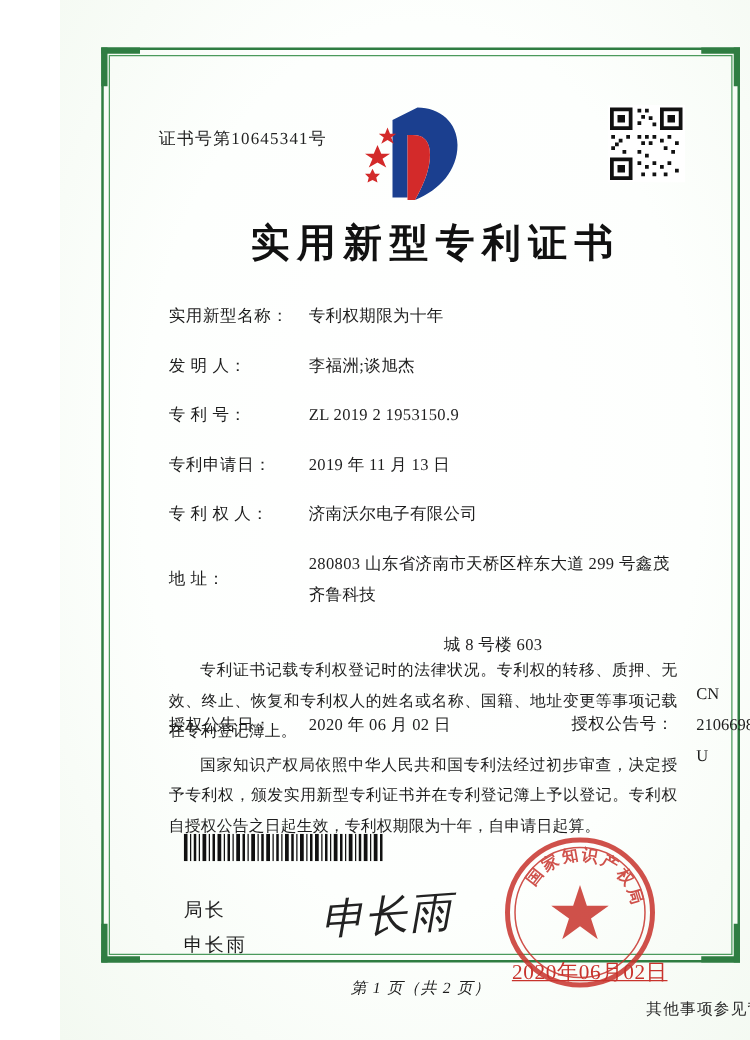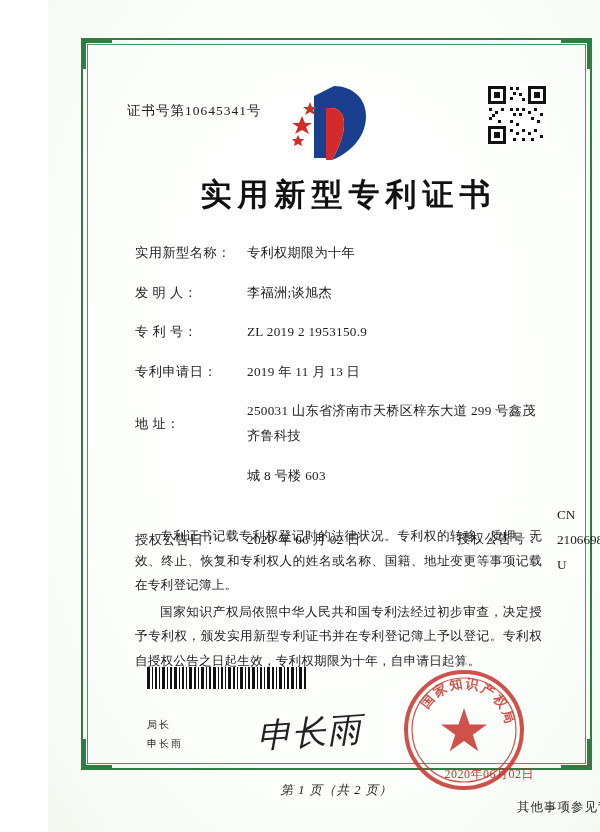--- a/index.html
+++ b/index.html
@@ -88,60 +88,62 @@
     letter-spacing:0.3px;
   }
   .field.two .f-value{flex:0 0 210px;}
   .f-label2{
     width:100px;flex:0 0 100px;white-space:nowrap;letter-spacing:0.5px;font-family:Liberation Mono, monospace;
   }
   .f-value2{flex:1 1 auto;}
   .addr-cont{
     margin-left:112px;
     letter-spacing:0.3px;
+    text-align:center;
   }
 
   .para{
     position:absolute;left:48px;right:44px;top:480px;
     font-size:12.6px;
     line-height:1.95;
     text-align:justify;
     color:#1d1d1d;
     letter-spacing:0.2px;
   }
   .para p{margin:0 0 2px 0;text-indent:25px;}
 
   .barcode{
     position:absolute;left:60px;top:623px;
     width:160px;height:22px;
   }
 
   .director{
     position:absolute;left:60px;top:672px;
-    font-size:10px;line-height:1.85;letter-spacing:2px;color:#1d1d1d;
+    font-size:15px;line-height:1.85;letter-spacing:2px;color:#1d1d1d;
   }
   .signature{
     position:absolute;left:170px;top:666px;
     font-family:"Liberation Serif","DejaVu Serif",serif;
     font-size:34px;
     font-style:italic;
     color:#222;
     transform:rotate(-4deg);
     letter-spacing:1px;
     white-space:nowrap;
   }
 
   .seal{
     position:absolute;right:58px;top:622px;
     width:128px;height:128px;
   }
   .seal-date{
     position:absolute;right:52px;top:722px;
-    font-size:12px;color:#c8332c;letter-spacing:0.5px;
+    font-size:17px;color:#c8332c;letter-spacing:0.5px;
     white-space:nowrap;
+    text-decoration:underline;
   }
 
   .page-num{
     position:absolute;left:0;right:0;bottom:-35px;
     text-align:center;font-size:12.5px;color:#1d1d1d;letter-spacing:1px;font-style:italic;
   }
   .footnote{
     position:absolute;left:0;right:0;bottom:16px;
     text-align:right;font-size:12.5px;color:#2a2a2a;letter-spacing:1px;
   }
@@ -241,24 +243,28 @@
       <div class="field">
         <div class="f-label">专  利  号：</div>
         <div class="f-value">ZL 2019 2 1953150.9</div>
       </div>
 
       <div class="field">
         <div class="f-label">专利申请日：</div>
         <div class="f-value">2019 年 11 月 13 日</div>
       </div>
 
+      <div class="field">
+        <div class="f-label">专 利 权 人：</div>
+        <div class="f-value">济南沃尔电子有限公司</div>
+      </div>
 
       <div class="field">
         <div class="f-label">地        址：</div>
-        <div class="f-value">250031 山东省济南市天桥区梓东大道 299 号鑫茂齐鲁科技</div>
+        <div class="f-value">280803 山东省济南市天桥区梓东大道 299 号鑫茂齐鲁科技</div>
       </div>
 
       <div class="addr-cont">城 8 号楼 603</div>
 
       <div class="field two" style="margin-top:14px;">
         <div class="f-label">授权公告日：</div>
         <div class="f-value">2020 年 06 月 02 日</div>
         <div class="f-label2">授权公告号：</div>
         <div class="f-value2">CN 210669869 U</div>
       </div>

